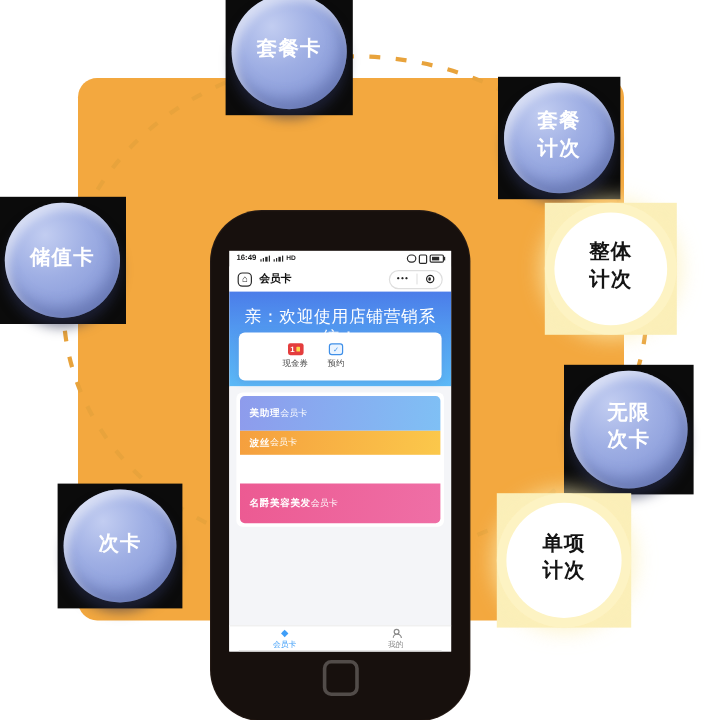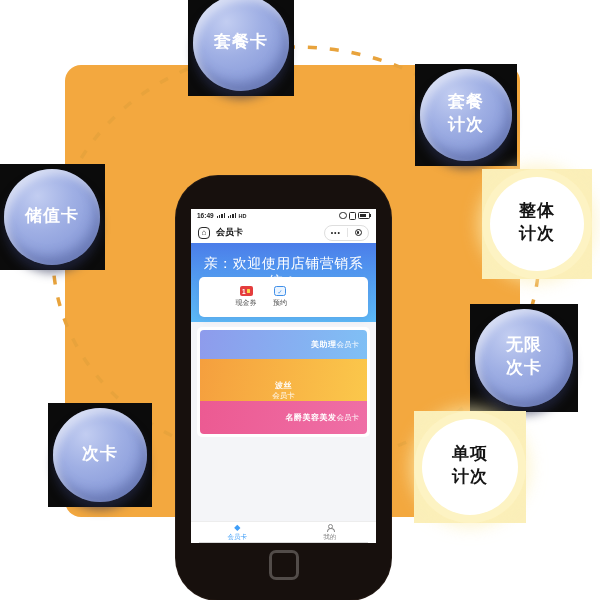--- a/index.html
+++ b/index.html
@@ -20,21 +20,21 @@
   .bubble .circ span{display:block;text-align:center;font-family:Liberation Mono, monospace;}
   .bubble.blue .circ{color:#fff;
       background:radial-gradient(circle at 35% 28%,#c2cdf1 0%,#9fafe4 38%,#8a9cda 70%,#7a8dd2 100%);
       box-shadow:inset 4px 6px 8px rgba(255,255,255,.55), inset -4px -8px 12px rgba(70,85,140,.45),
                  0 8px 10px rgba(40,45,80,.55);}
   .bubble.white .circ{color:#141414;background:#fff;
       box-shadow:0 0 0 8px rgba(253,242,195,.95), 0 0 16px 12px rgba(252,240,185,.65);}
   .b0{left:193px;top:-5px;width:96px;height:96px;}
   .b1{left:334px;top:1px;width:90px;height:90px;}
   .b2{left:420px;top:69px;width:92px;height:92px;}
-  .b3{left:490px;top:177px;width:94px;height:94px;}
+  .b3{left:462px;top:177px;width:94px;height:94px;}
   .b4{left:475px;top:309px;width:98px;height:98px;}
   .b5{left:422px;top:419px;width:96px;height:96px;}
   .b6{left:53px;top:408px;width:94px;height:94px;}
   .b7{left:7px;top:299px;width:90px;height:90px;}
   .b8{left:4px;top:169px;width:96px;height:96px;}
   .b9{left:66px;top:64px;width:96px;height:96px;}
   
   .phone{position:absolute;left:176px;top:176px;width:215px;height:424px;background:#17100d;
          border-radius:42px;box-shadow:0 0 0 1px #241a15;}
   .screen{position:absolute;left:15px;top:33px;width:185px;height:334px;background:#fff;overflow:hidden;}
@@ -81,26 +81,26 @@
               color:#fff;font-size:6.5px;font-weight:bold;display:flex;align-items:center;justify-content:center;gap:1px;}
   .coupon-ico em{font-style:normal;display:inline-block;width:3.5px;height:3.5px;background:#fbd74a;border-radius:.5px;}
   .cal-ico{width:12px;height:10px;border:1.3px solid #3f8fe8;border-radius:2.5px;box-sizing:border-box;
            display:flex;align-items:center;justify-content:center;font-size:6px;color:#3f8fe8;font-weight:bold;
            background:#eaf4ff;}
   .feature-label{font-size:7px;color:#4a4a4a;}
   
   .bodyarea{position:absolute;left:0;top:113px;width:100%;bottom:21px;background:#f4f5f8;}
   .cards-wrap{position:absolute;left:6px;top:5px;width:173px;background:#fff;border-radius:5px;padding:3px;
               box-sizing:border-box;}
-  .mcard{display:flex;align-items:center;justify-content:flex-end;padding:0 8px;color:#fff;}
+  .mcard{display:flex;align-items:center;justify-content:flex-start;padding:0 8px;color:#fff;}
   .mcard .mname{font-size:8px;font-weight:bold;letter-spacing:.5px;}
   .mcard .mtag{font-size:7.5px;opacity:.95;}
   .mc0{height:29px;border-radius:4px 4px 0 0;background:linear-gradient(100deg,#8e9bec 0%,#7fc0f5 100%);}
-  .mc1{height:42px;background:linear-gradient(100deg,#f59f3e 0%,#fbc84b 100%);flex-direction:column;}
-  .mc2{height:33px;border-radius:0 0 4px 4px;background:linear-gradient(100deg,#ec5a92 0%,#ef6fa6 100%);}
+  .mc1{height:20px;background:linear-gradient(100deg,#f59f3e 0%,#fbc84b 100%);}
+  .mc2{height:33px;border-radius:0 0 4px 4px;background:linear-gradient(100deg,#ec5a92 0%,#ef6fa6 100%);margin-top:24px;}
   
   .tabbar{position:absolute;left:0;bottom:0;width:100%;height:21px;background:#fff;border-top:1px solid #ededed;
           display:flex;}
   .tabbar::after{content:'';position:absolute;left:8px;right:8px;bottom:0;height:1px;background:#d8d8d8;}
   .tab{flex:1;display:flex;flex-direction:column;align-items:center;justify-content:center;gap:1px;}
   .tab .tglyph{font-size:8px;line-height:8px;}
   .tab .tlabel{font-size:6.5px;}
   .tab.active{color:#3f9ef8;}
   .tab.idle{color:#8a8a8a;}
   .user-ico{position:relative;width:8px;height:8px;}

